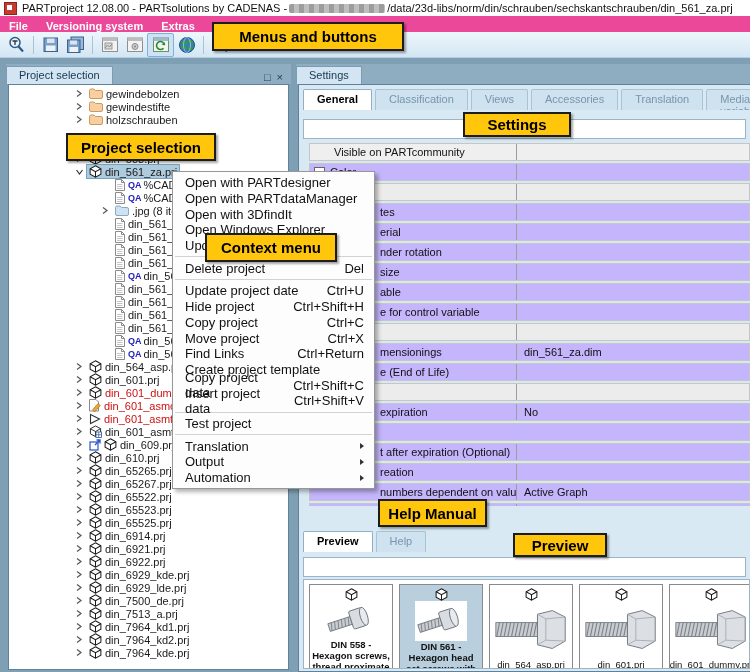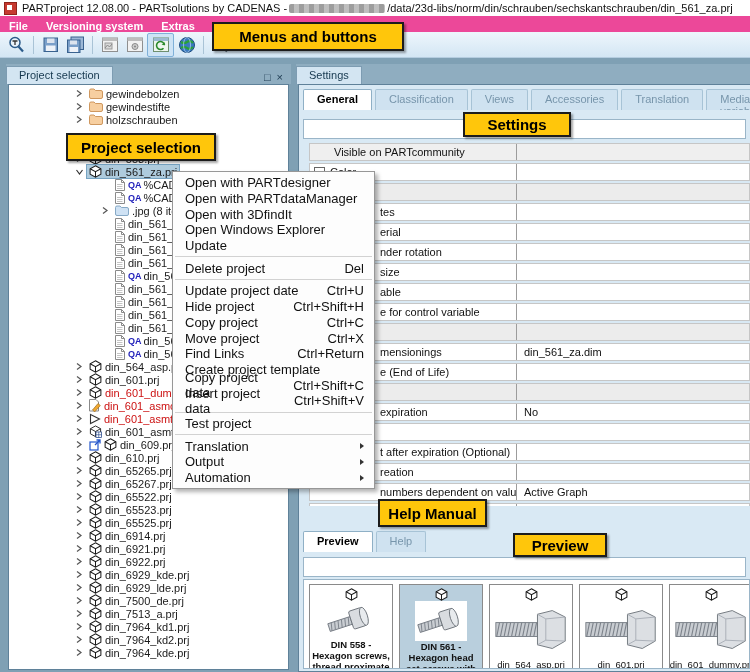--- a/index.html
+++ b/index.html
@@ -50,21 +50,21 @@
   .selwrap{display:inline-flex;align-items:center;padding:0 2px;}
   .selwrap.hl{background:#aecbdd;outline:1px solid #76a3c2;}
   
   .subtabs{position:absolute;left:4px;top:4px;right:0;height:21px;display:flex;gap:3px;overflow:hidden;}
   .stab{font-size:11px;padding:3px 13px;background:#cfe2f0;color:#7795ab;
         border:1px solid #a7c3d6;border-bottom:none;border-radius:2px 2px 0 0;}
   .stab.active{background:#fff;color:#000;font-weight:bold;border-color:#8fb0c6;position:relative;z-index:2;}
   .whitebar{position:absolute;background:#fff;border:1px solid #9ab5c8;}
   
   .stable{position:absolute;left:10px;right:0;top:58px;height:363px;overflow:hidden;}
-  .srow{display:flex;height:16px;margin-bottom:2px;background:#ffffff;border:1px solid #c6c6c6;
+  .srow{display:flex;height:16px;margin-bottom:2px;background:#c4b5fd;border:1px solid #c6c6c6;
         font-size:11px;color:#111;align-items:center;}
   .srow.gray{background:#ececec;}
   .srow.group{background:#efefef;}
   .slabel{width:207px;flex:0 0 auto;border-right:1px solid #9c9c9c;padding:1px 4px;
           box-sizing:border-box;height:100%;display:flex;align-items:center;white-space:nowrap;overflow:hidden;}
   .srow.group .slabel{padding-left:24px;}
   .srow.frag .slabel{padding-left:70px;}
   .sval{flex:1;padding:1px 7px;white-space:nowrap;}
   .expbox{display:inline-block;width:9px;height:9px;border:1px solid #666;margin-right:5px;
           background:#fff linear-gradient(#555,#555) center/5px 1px no-repeat;flex:0 0 auto;}
@@ -1124,17 +1124,18 @@
         <span class="subarrow"></span>
       </div>
       <div class="ctx-item">
         <span>Automation</span>
         <span class="subarrow"></span>
       </div>
     </div>
 
   <div class="ann" style="left:212px;top:22px;width:188px;height:25px;">Menus and buttons</div>
   <div class="ann" style="left:66px;top:133px;width:146px;height:24px;">Project selection</div>
+  <div class="ann" style="left:205px;top:233px;width:128px;height:25px;">Context menu</div>
   <div class="ann" style="left:463px;top:112px;width:104px;height:21px;">Settings</div>
   <div class="ann" style="left:378px;top:499px;width:105px;height:24px;">Help Manual</div>
   <div class="ann" style="left:513px;top:533px;width:90px;height:20px;">Preview</div>
 
 </div>
 
 </body></html>

